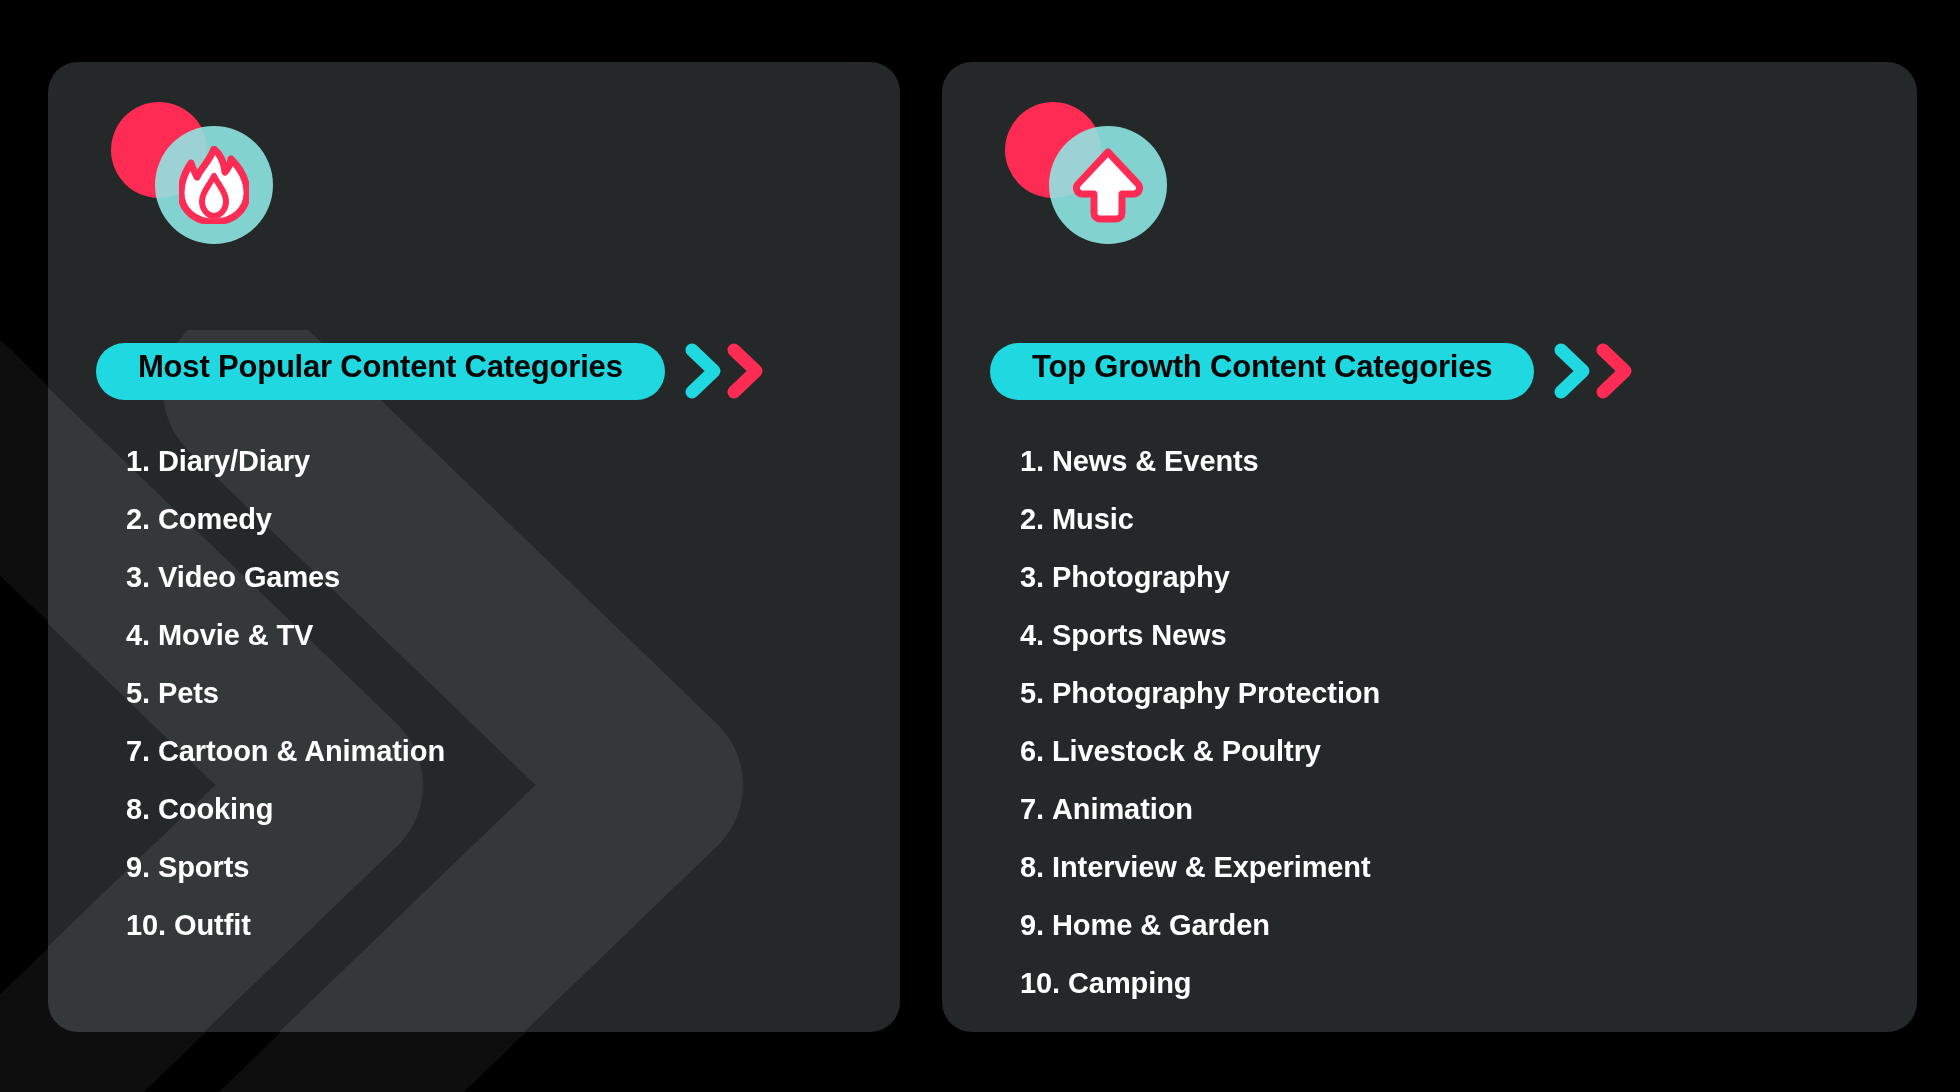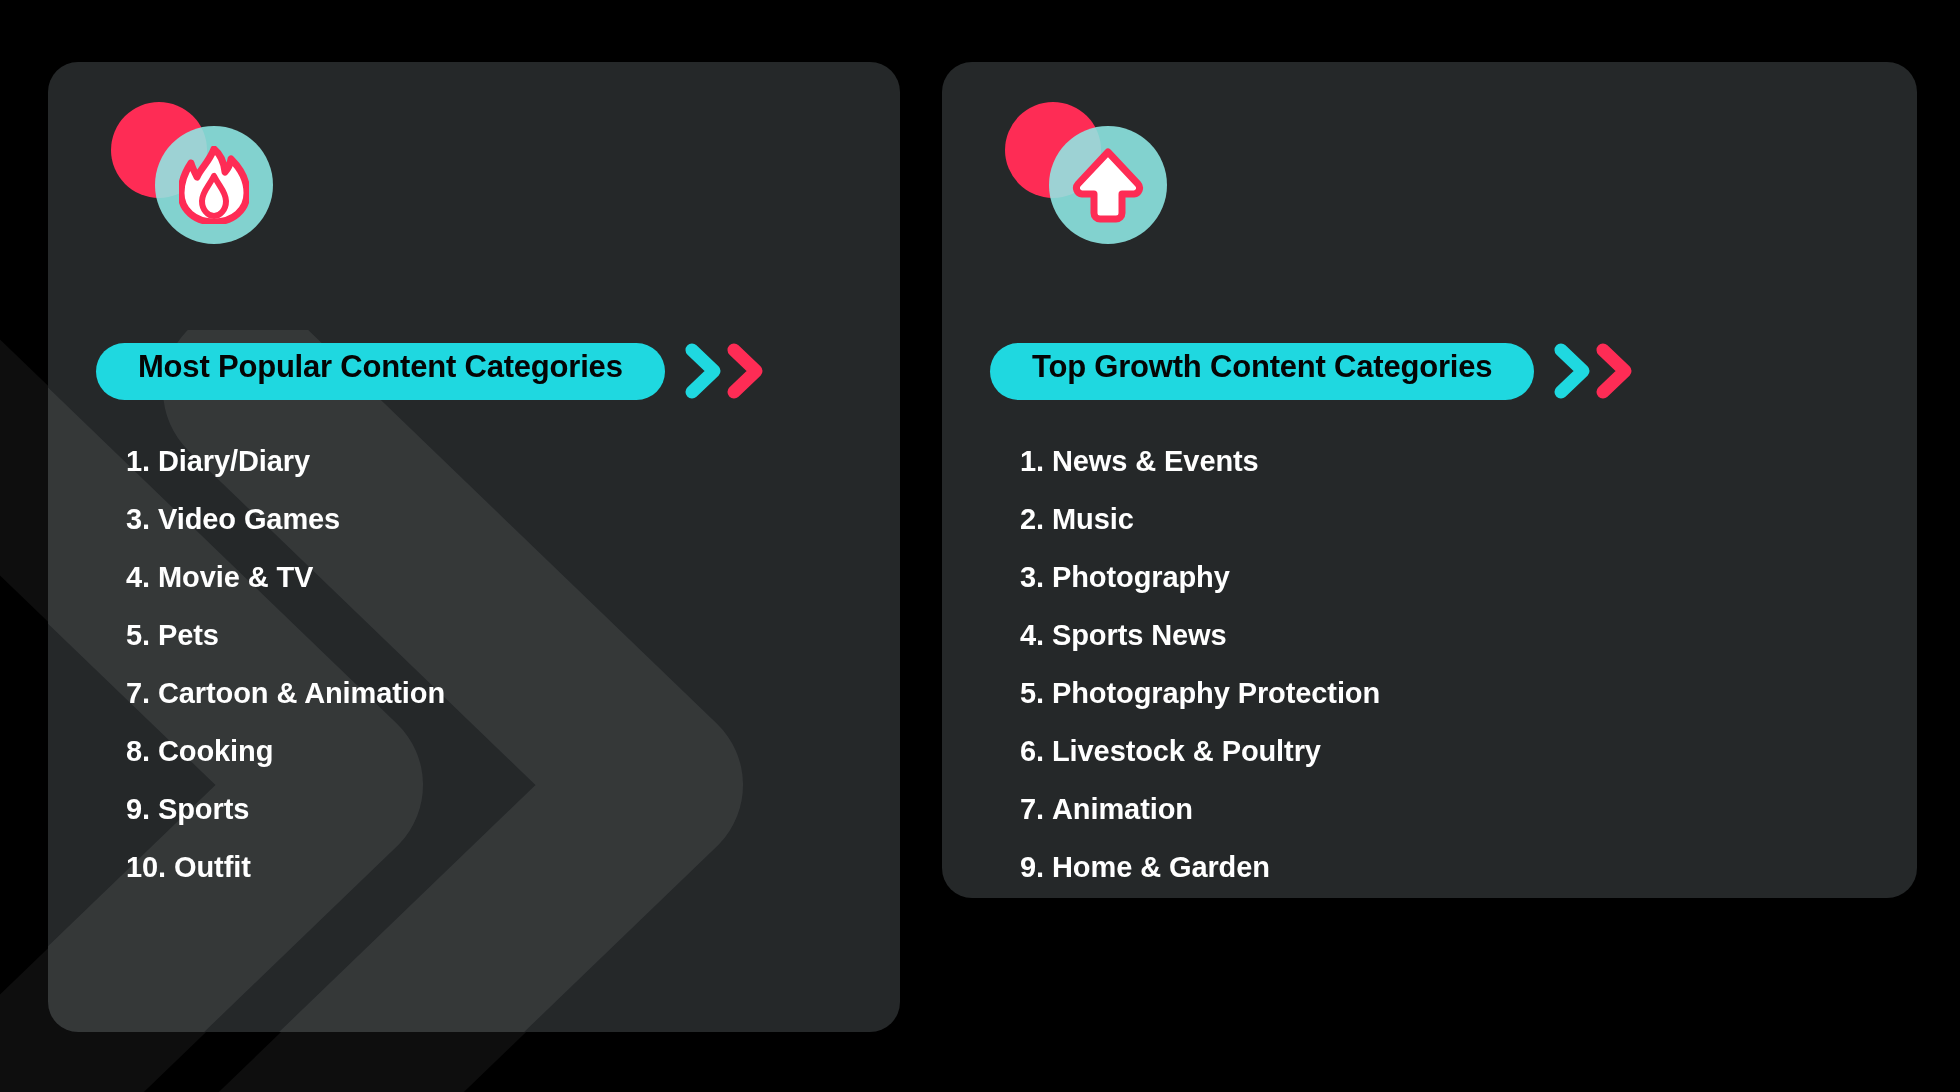--- a/index.html
+++ b/index.html
@@ -27,21 +27,21 @@
 
   
   .card {
     position:absolute;
     background:#252829;
     border-radius:30px;
     overflow:hidden;
     z-index:1;
   }
   .card--left  { left:48px;  top:62px; width:852px;  height:970px; }
-  .card--right { left:942px; top:62px; width:975px;  height:836px; }
+  .card--right { left:942px; top:62px; width:975px;  height:970px; }
 
   .card-inner {
     position:relative;
     width:100%; height:100%;
     z-index:2;
   }
 
   
   .card-watermark {
     position:absolute;
@@ -183,20 +183,23 @@
             <polyline points="9,8 31,29 9,50" fill="none" stroke="#FE2C55" stroke-width="13" stroke-linecap="round" stroke-linejoin="round"></polyline>
           </svg>
         </span>
       </div>
 
       <ul class="cat-list">
         <li class="cat-item">
           <span class="cat-num">1.</span><span>Diary/Diary</span>
         </li>
         <li class="cat-item">
+          <span class="cat-num">2.</span><span>Comedy</span>
+        </li>
+        <li class="cat-item">
           <span class="cat-num">3.</span><span>Video Games</span>
         </li>
         <li class="cat-item">
           <span class="cat-num">4.</span><span>Movie &amp; TV</span>
         </li>
         <li class="cat-item">
           <span class="cat-num">5.</span><span>Pets</span>
         </li>
         <li class="cat-item">
           <span class="cat-num">7.</span><span>Cartoon &amp; Animation</span>
@@ -269,20 +272,23 @@
         <li class="cat-item">
           <span class="cat-num">5.</span><span>Photography Protection</span>
         </li>
         <li class="cat-item">
           <span class="cat-num">6.</span><span>Livestock &amp; Poultry</span>
         </li>
         <li class="cat-item">
           <span class="cat-num">7.</span><span>Animation</span>
         </li>
         <li class="cat-item">
+          <span class="cat-num">8.</span><span>Interview &amp; Experiment</span>
+        </li>
+        <li class="cat-item">
           <span class="cat-num">9.</span><span>Home &amp; Garden</span>
         </li>
         <li class="cat-item">
           <span class="cat-num">10.</span><span>Camping</span>
         </li>
       </ul>
 
     </div>
   </div>
 

